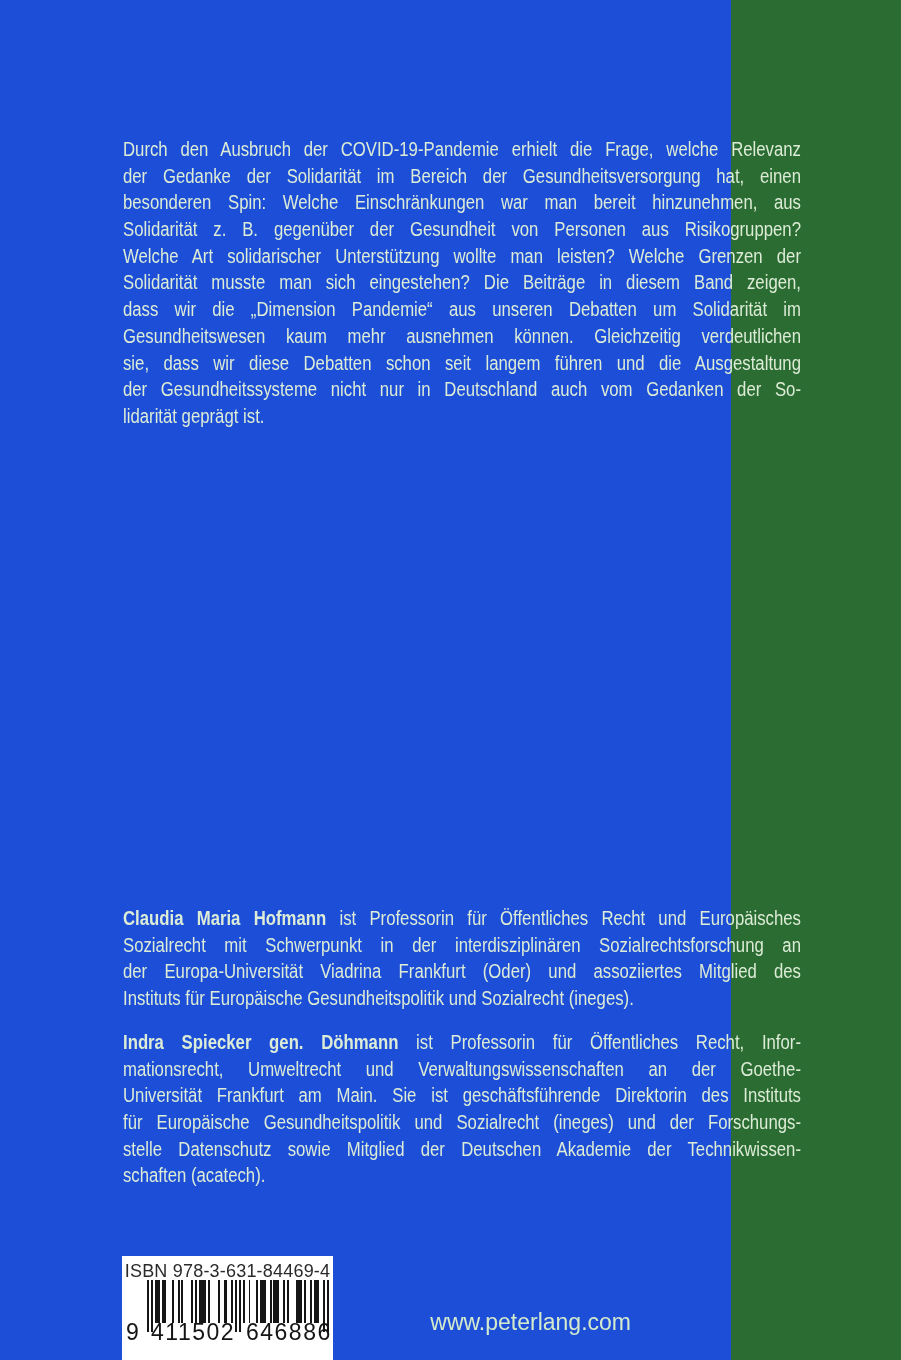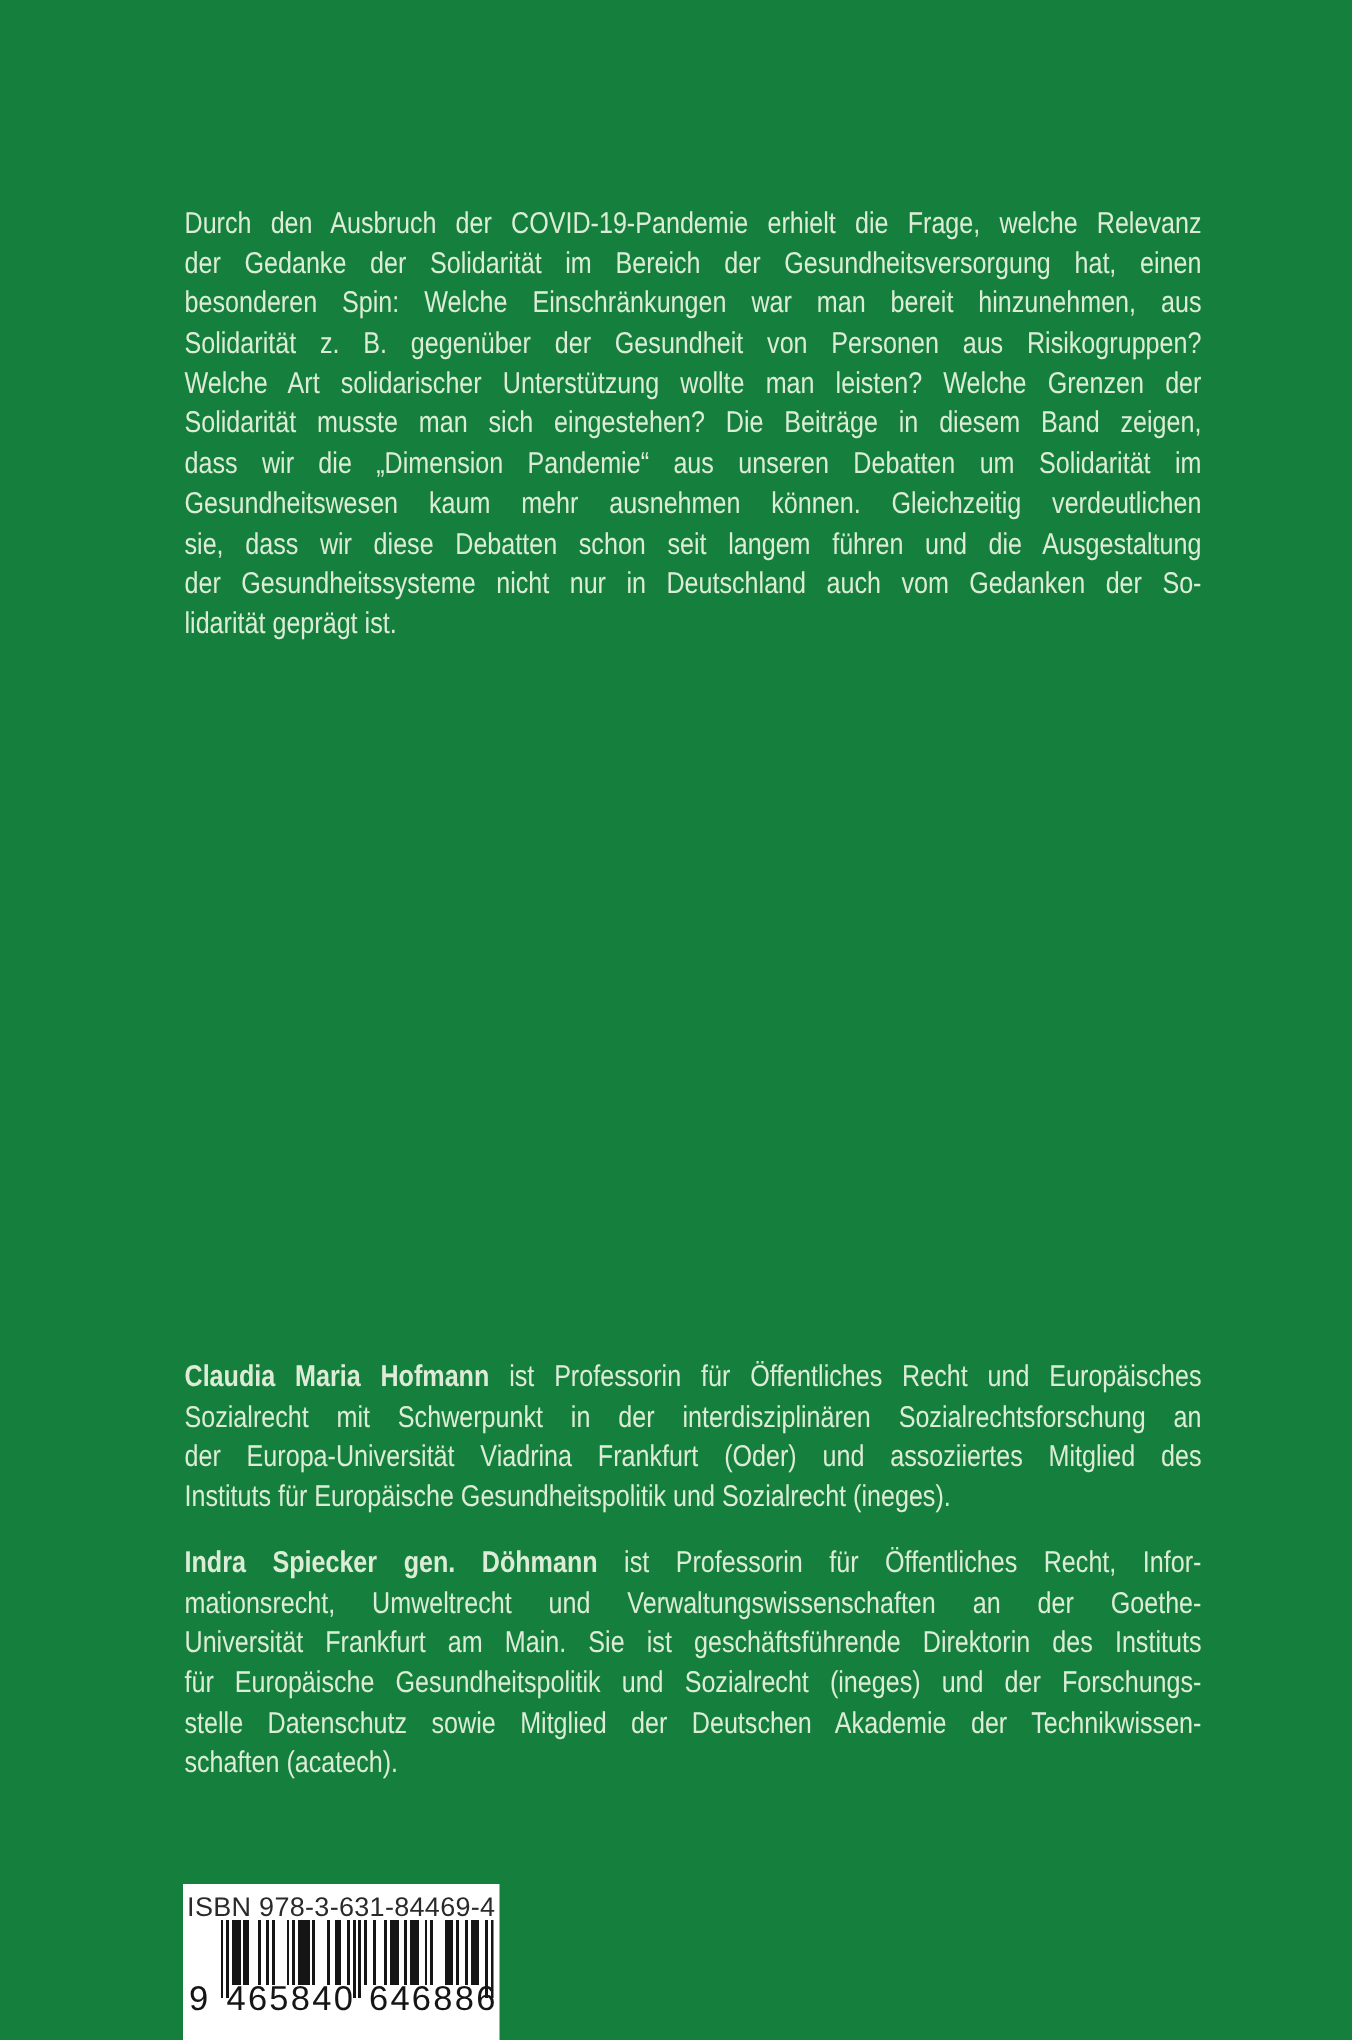--- a/index.html
+++ b/index.html
@@ -4,23 +4,23 @@
 <style>
   * { margin: 0; padding: 0; box-sizing: border-box; }
   html, body { width: 901px; height: 1360px; }
   body {
     font-family: "Liberation Sans", sans-serif;
     background: #2b6c33;
     overflow: hidden;
   }
   .cover {
     position: relative;
-    width: 901px;
+    width: 731px;
     height: 1360px;
-    background: #15803d;
+    background: #1d4ed8;
   }
   .textblock {
     position: absolute;
     left: 123px;
     width: 810px;
     transform: scaleX(0.837);
     transform-origin: 0 0;
     color: #dcecd6;
     font-size: 20px;
     line-height: 26.7px;
@@ -166,19 +166,20 @@
         <rect x="82" y="0" width="1" height="43"></rect>
         <rect x="85" y="0" width="1" height="43"></rect>
         <rect x="87" y="0" width="1" height="43"></rect>
         <rect x="88" y="0" width="1" height="43"></rect>
         <rect x="89" y="0" width="1" height="43"></rect>
         <rect x="92" y="0" width="1" height="52"></rect>
         <rect x="94" y="0" width="1" height="52"></rect>
       </svg>
     <div class="barcode-digits">
       <span class="digit-lead">9</span>
-      <span class="digit-group1">465840</span>
+      <span class="digit-group1">411502</span>
       <span class="digit-group2">646886</span>
     </div>
   </div>
 
+  <div class="publisher-url">www.peterlang.com</div>
 
 </div>
 
 </body></html>

